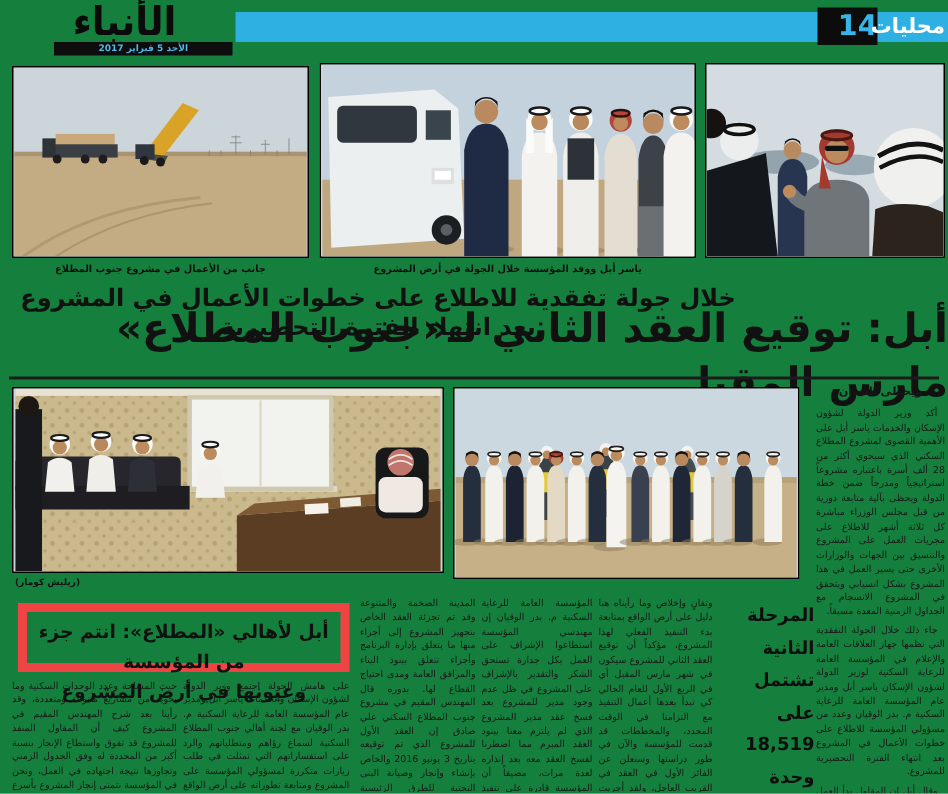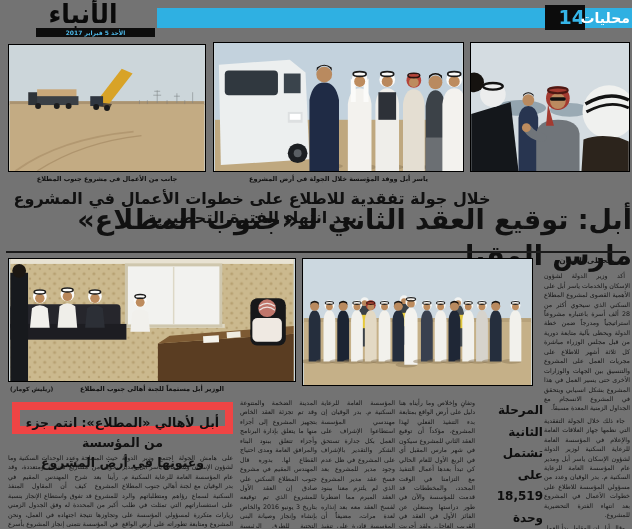--- a/index.html
+++ b/index.html
@@ -1,18 +1,18 @@
 <!DOCTYPE html>
 <html lang="ar" dir="rtl"><head>
 <meta charset="utf-8">
 <style>
   * { box-sizing: border-box; margin: 0; padding: 0; }
   body { background: #e9e9e9; font-family: "DejaVu Sans", sans-serif; }
   .page { position: relative; width: 632px; height: 529px; margin: 0 auto;
-          background: #737373; overflow: hidden; direction: rtl; color: #111; }
+          background: #15803d; overflow: hidden; direction: rtl; color: #111; }
 
   
   .logo { position: absolute; left: 8px; top: 2px; width: 150px; height: 26px;
           font-size: 25px; font-weight: 800; color: #0a0a0a; text-align: center;
           letter-spacing: -1px; line-height: 26px; transform: scaleY(1.05); }
   .datebar { position: absolute; left: 36px; top: 28px; width: 119px; height: 9px;
              background: #0d0d0d; color: #4db8e8; font-size: 6px; font-weight: bold;
              text-align: center; line-height: 9px; }
   .sectionbar { position: absolute; left: 157px; top: 8px; width: 475px; height: 20px;
                 background: #2fb0e2; }
@@ -53,22 +53,22 @@
   .body-text { font-size: 6.3px; line-height: 1.5; text-align: justify; color: #161616;
                overflow: hidden; }
   .body-text p { margin-bottom: 3px; text-indent: 5px; }
   .rail { position: absolute; left: 544px; top: 255px; width: 86px; height: 274px; }
   .byline { font-size: 7.5px; font-weight: 800; text-align: center; margin-bottom: 5px; }
   .cont1 { position: absolute; left: 399px; top: 398px; width: 76px; height: 130px; }
   .cont2 { position: absolute; left: 321px; top: 398px; width: 74px; height: 130px; }
   .cont3 { position: absolute; left: 240px; top: 398px; width: 77px; height: 130px; }
 
   
-  .boxhead { position: absolute; left: 12px; top: 402px; width: 221px; height: 32px;
-             border: 8px solid #ef4444; text-align: center; font-size: 12.5px; font-weight: 800;
+  .boxhead { position: absolute; left: 12px; top: 402px; width: 221px; height: 46px;
+             border: 6px solid #ef4444; text-align: center; font-size: 12.5px; font-weight: 800;
              line-height: 1.6; padding-top: 3px; }
   .boxcolR { position: absolute; left: 122px; top: 453px; width: 111px; height: 75px; }
   .boxcolL { position: absolute; left: 8px;   top: 453px; width: 110px; height: 75px; }
 
   
   .quotes { position: absolute; left: 477px; top: 400px; width: 66px; height: 129px; }
   .quote { font-size: 12px; font-weight: 800; line-height: 1.8; text-align: right; color: #0e0e0e; }
   .flame-inline { display: inline-block; vertical-align: -1px; margin-right: 2px; }
   .flame-badge { width: 16px; height: 16px; border-radius: 50%; background: #d6d8d9;
                  border: 1px solid #a9adb0; display: flex; align-items: center;
@@ -394,21 +394,20 @@
       <g transform="translate(208,42)">
         <ellipse cx="3" cy="62" rx="10" ry="2.5" fill="#8d7a57" opacity="0.5"></ellipse>
         <path d="M1 62 L1 20 Q2 10 7 10 Q12 10 13 20 L13 62 Z" fill="#f2f1ec"></path>
         <circle cx="7" cy="5" r="5" fill="#f8f8f5"></circle>
           <circle cx="7" cy="6.6" r="3.5" fill="#bd8c5e"></circle>
         <ellipse cx="7" cy="2.6" rx="4.2" ry="1.5" fill="none" stroke="#222" stroke-width="1.1"></ellipse>
       </g>
     </svg>
   </div>
 
-  <div class="caption cap4">الوزير أبل مستمعاً للجنة أهالي جنوب المطلاع</div>
   <div class="credit">(ريليش كومار)</div>
 
   <div class="rail body-text">
     <div class="byline">ويحظى الشنان</div>
     <p>أكد وزير الدولة لشؤون الإسكان والخدمات ياسر أبل على الأهمية القصوى لمشروع المطلاع السكني الذي سيحوي أكثر من 28 ألف أسرة باعتباره مشروعاً استراتيجياً ومدرجاً ضمن خطة الدولة ويحظى بآلية متابعة دورية من قبل مجلس الوزراء مباشرة كل ثلاثة أشهر للاطلاع على مجريات العمل على المشروع والتنسيق بين الجهات والوزارات الأخرى حتى يسير العمل في هذا المشروع بشكل انسيابي ويتحقق في المشروع الانسجام مع الجداول الزمنية المعدة مسبقاً.</p>
     <p>جاء ذلك خلال الجولة التفقدية التي نظمها جهاز العلاقات العامة والإعلام في المؤسسة العامة للرعاية السكنية لوزير الدولة لشؤون الإسكان ياسر أبل ومدير عام المؤسسة العامة للرعاية السكنية م. بدر الوقيان وعدد من مسؤولي المؤسسة للاطلاع على خطوات الأعمال في المشروع بعد انتهاء الفترة التحضيرية للمشروع.</p>
     <p>وقال أبل إن المقاول بدأ العمل فعلياً تحت إشراف جهاز المؤسسة ومهندسيها الذين نتقدم لهم بالشكر على جهودهم والذين أعلم تماماً أنهم يتعاملون مع المشروع بكل جهد</p>
   </div>
 
   <div class="cont1 body-text">وتفانٍ وإخلاص وما رأيناه هنا دليل على أرض الواقع بمتابعة بدء التنفيذ الفعلي لهذا المشروع، مؤكداً أن توقيع العقد الثاني للمشروع سيكون في شهر مارس المقبل أي في الربع الأول للعام الحالي كي تبدأ بعدها أعمال التنفيذ مع التزامنا في الوقت المحدد، والمخططات قد قدمت للمؤسسة والآن في طور دراستها وسنعلن عن الفائز الأول في العقد في القريب العاجل، ولقد أجريت إجراءات التوقيع لهذا العقد اليوم لعدد 18,519 وحدة سكنية لعدد 8 ضواحٍ سكنية وستكون مدته 24 شهراً. من جهته قال مدير عام</div>

